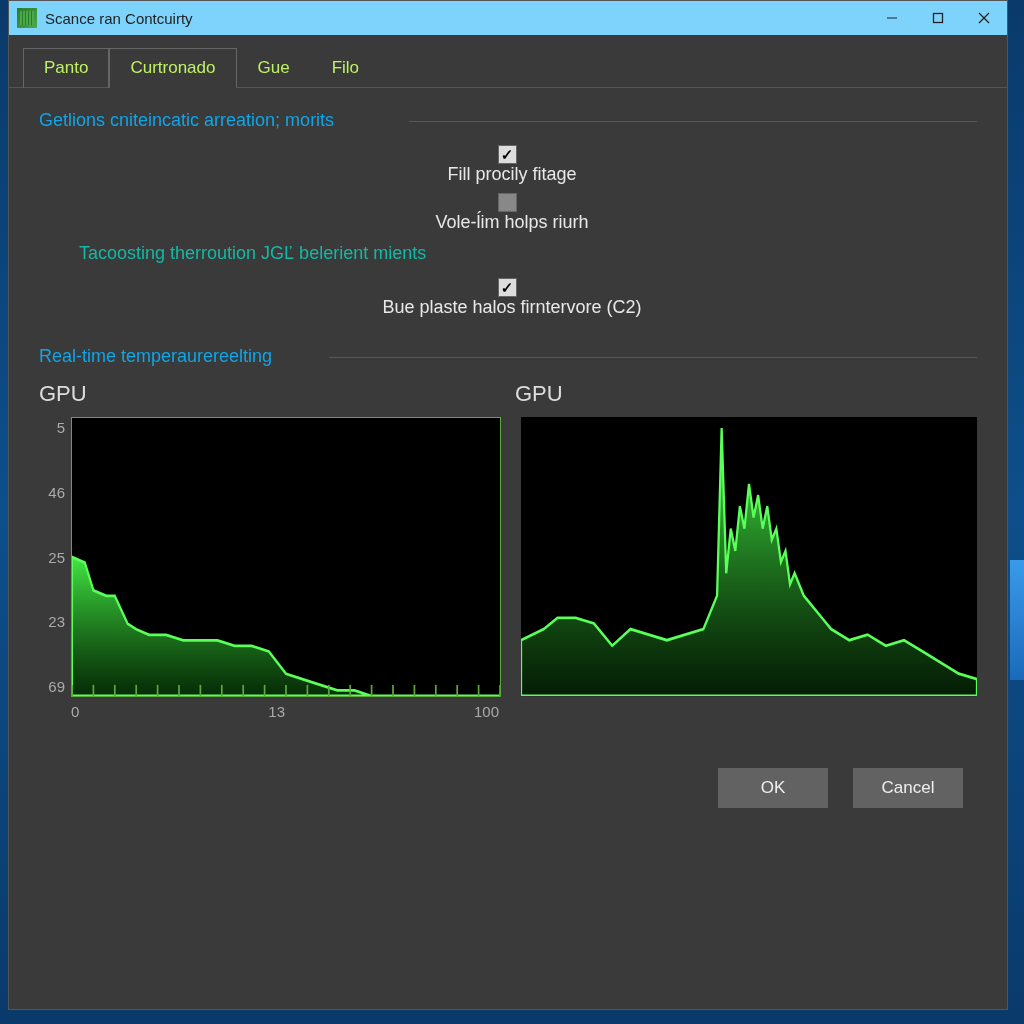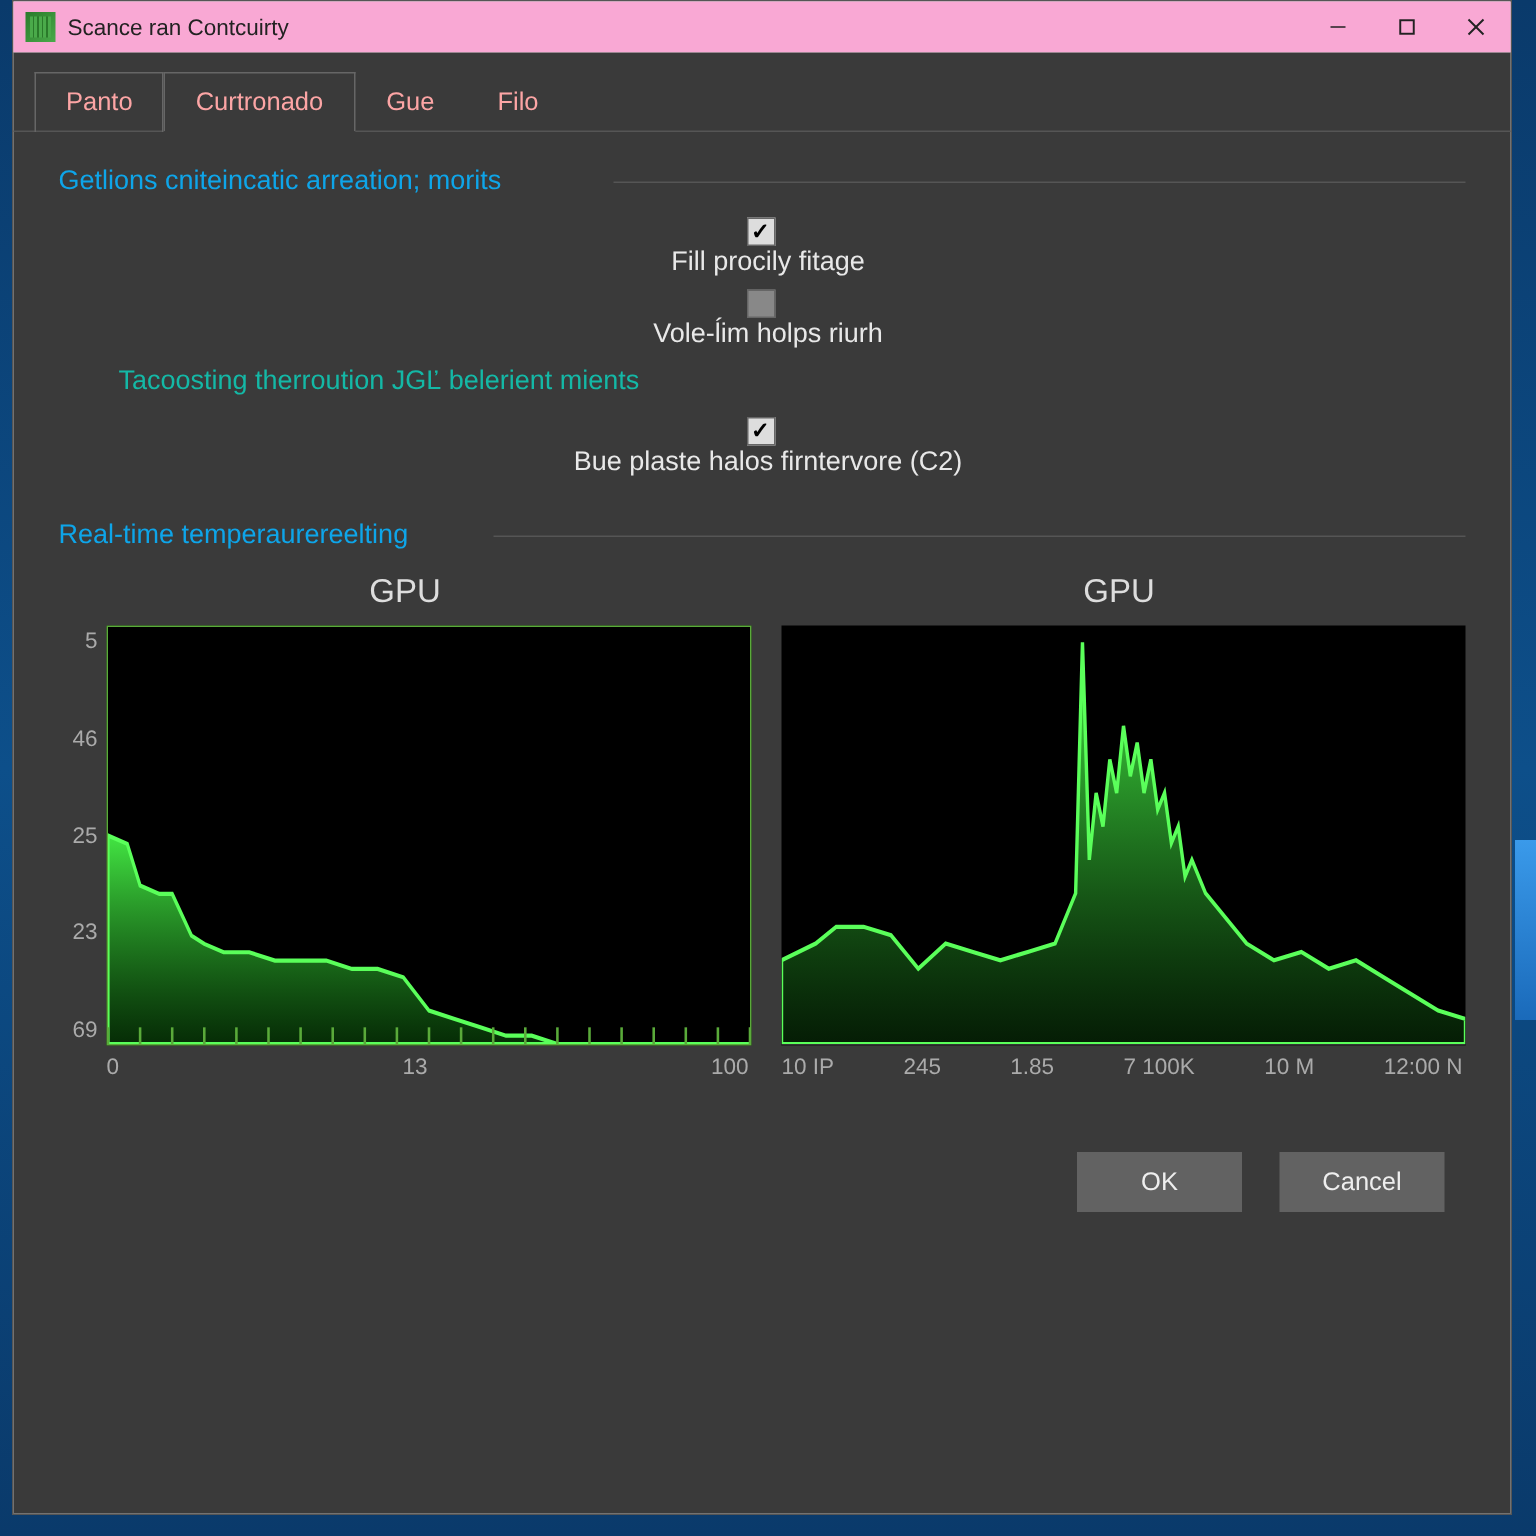--- a/index.html
+++ b/index.html
@@ -17,21 +17,21 @@
   top: 0;
   width: 1000px;
   height: 1010px;
   background: #fff;
   border: 1px solid #555;
   display: flex;
   flex-direction: column;
 }
 .titlebar {
   height: 34px;
-  background: #f9a8d4;
+  background: #7dd3fc;
   display: flex;
   align-items: center;
   padding: 0 0 0 8px;
 }
 .app-icon {
   width: 20px;
   height: 20px;
   background: linear-gradient(135deg, #2a7a2a 0%, #4aaa4a 100%);
   margin-right: 8px;
   position: relative;
@@ -68,21 +68,21 @@
 }
 .tabs {
   display: flex;
   padding: 12px 14px 0 14px;
   border-bottom: 1px solid #555;
   gap: 0;
 }
 .tab {
   padding: 9px 20px 9px 20px;
   font-size: 17px;
-  color: #fca5a5;
+  color: #bef264;
   cursor: pointer;
   border: 1px solid transparent;
   border-bottom: none;
   position: relative;
   top: 1px;
 }
 .tab.active {
   border-color: #666;
   background: #3a3a3a;
   border-bottom: 1px solid #3a3a3a;
@@ -160,21 +160,20 @@
   display: flex;
   gap: 14px;
   margin-top: 10px;
 }
 .chart-box {
   flex: 1;
   display: flex;
   flex-direction: column;
 }
 .chart-title {
-  text-align: center;
   color: #ddd;
   font-size: 22px;
   margin-bottom: 10px;
 }
 .chart-plot {
   position: relative;
   height: 280px;
   display: flex;
 }
 .y-axis {
@@ -362,28 +361,20 @@
                   <defs>
                     <linearGradient id="g2" x1="0" y1="0" x2="0" y2="1">
                       <stop offset="0%" stop-color="#4aff4a" stop-opacity="0.95"></stop>
                       <stop offset="100%" stop-color="#0a3a0a" stop-opacity="0.5"></stop>
                     </linearGradient>
                   </defs>
                   <path id="area-right" fill="url(#g2)" stroke="#5aff5a" stroke-width="0.5" d="M 0 50 L 0 40 L 5 38 L 8 36 L 12 36 L 16 37 L 20 41 L 24 38 L 28 39 L 32 40 L 36 39 L 40 38 L 43 32 L 44 2 L 45 28 L 46 20 L 47 24 L 48 16 L 49 20 L 50 12 L 51 18 L 52 14 L 53 20 L 54 16 L 55 21.999999999999996 L 56 20 L 57 26 L 58 24 L 59 30 L 60 28 L 62 32 L 64 34 L 66 36 L 68 38 L 72 40 L 76 39 L 80 41 L 84 40 L 88 42 L 92 44 L 96 46 L 100 47 L 100 50 Z"></path>
                 </svg>
               </div>
             </div>
-            <div class="x-axis" style="padding-left:6px">
-              <span class="x-tick">10 IP</span>
-              <span class="x-tick">245</span>
-              <span class="x-tick">1.85</span>
-              <span class="x-tick">7 100K</span>
-              <span class="x-tick">10 M</span>
-              <span class="x-tick">12:00 N</span>
-            </div>
           </div>
 
         </div>
       </div>
 
       <div class="footer-btns">
         <button class="btn">OK</button>
         <button class="btn">Cancel</button>
       </div>
 

